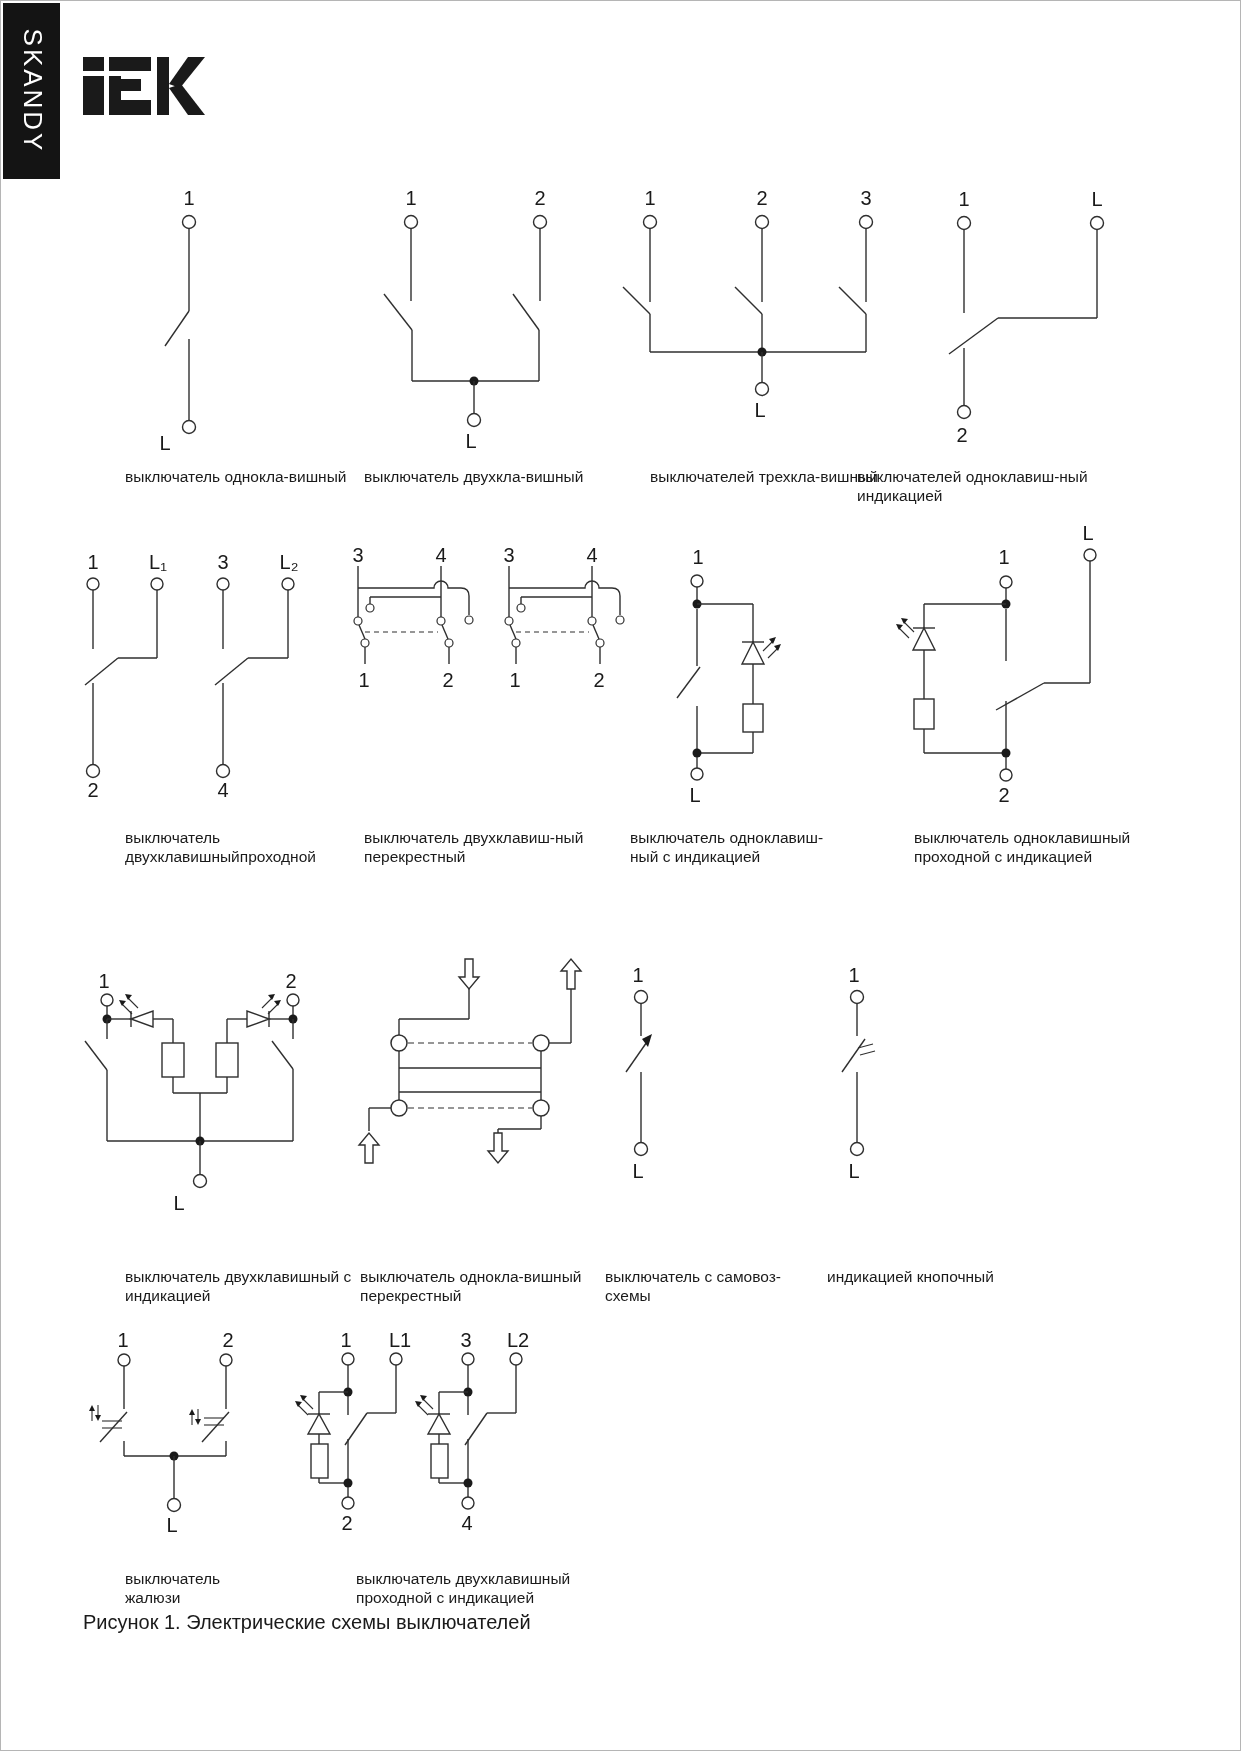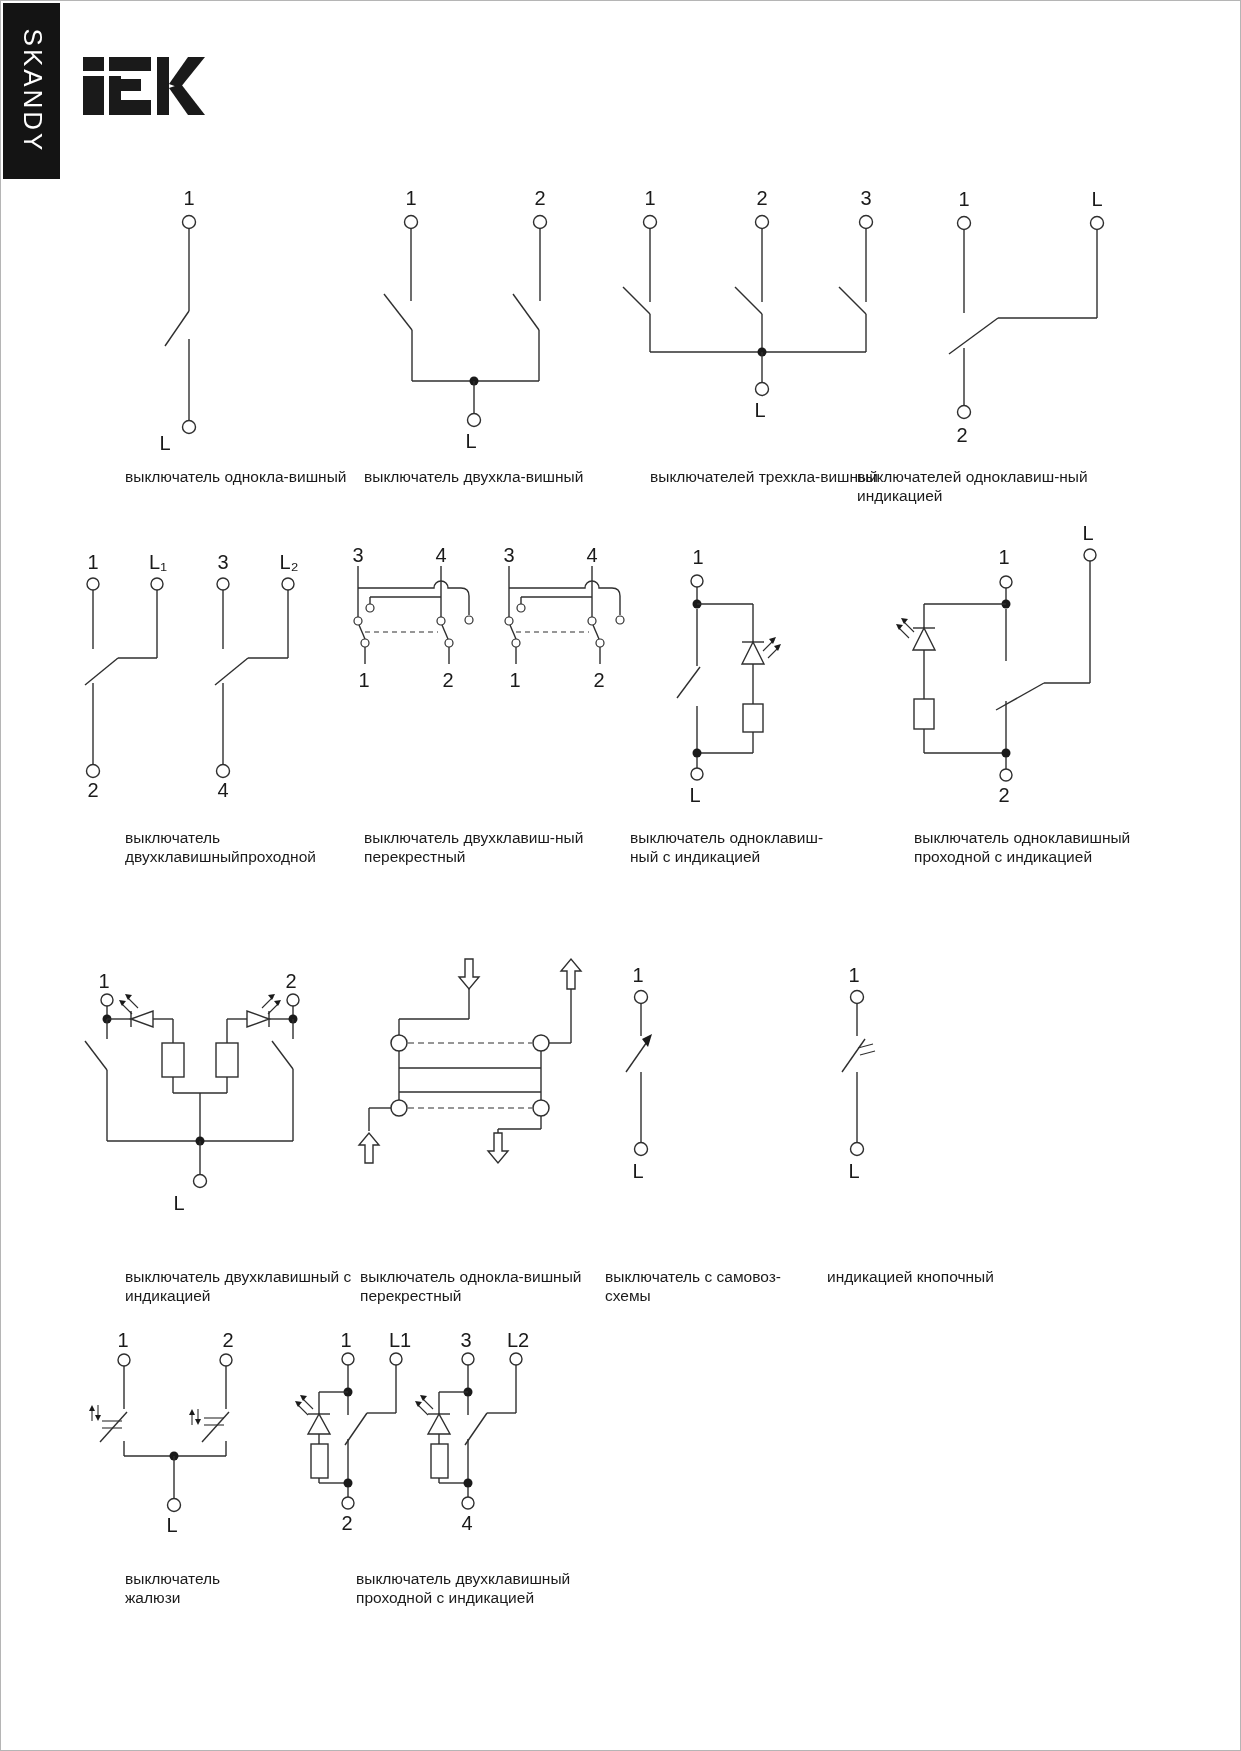--- a/index.html
+++ b/index.html
@@ -525,14 +525,15 @@
 
   <div class="cap" style="left:88px;top:1568px">
     <div class="cap-line">выключатель</div>
     <div class="cap-line">жалюзи</div>
   </div>
   <div class="cap" style="left:319px;top:1568px">
     <div class="cap-line">выключатель двухклавишный</div>
     <div class="cap-line">проходной с индикацией</div>
   </div>
 
+  <div class="fig-caption">Рисунок 1. Электрические схемы выключателей</div>
 
 </div>
 
 </body></html>

